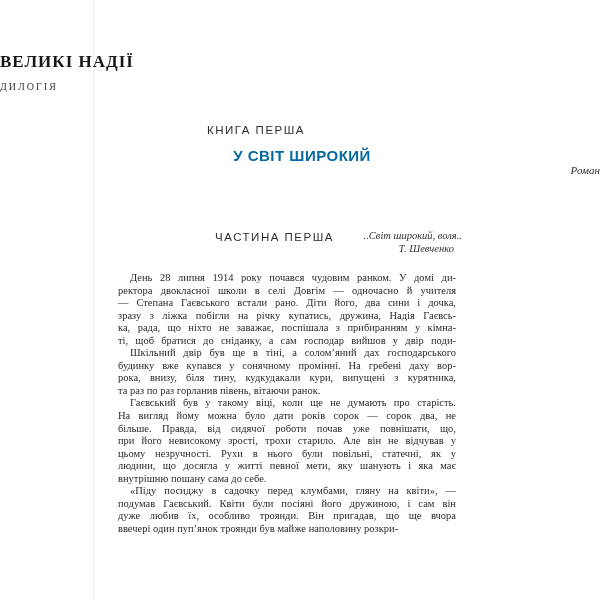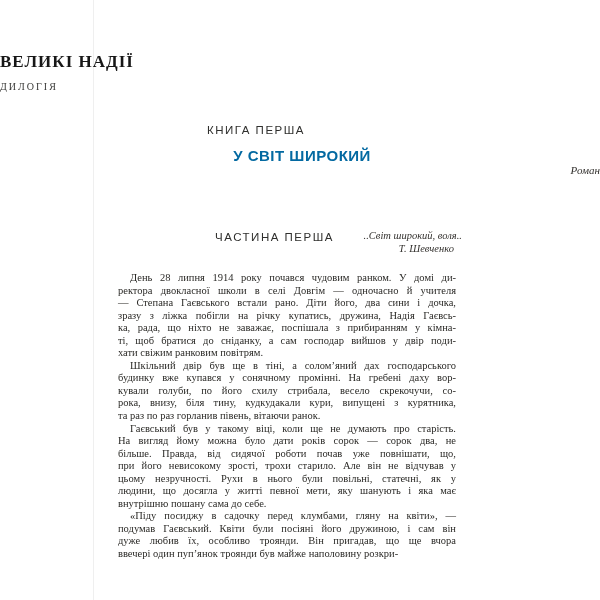--- a/index.html
+++ b/index.html
@@ -106,24 +106,22 @@
 
   <div class="part">ЧАСТИНА ПЕРША</div>
 
   <div class="body-text" id="body-text">
       <div class="line first">День 28 липня 1914 року почався чудовим ранком. У домі ди-</div>
       <div class="line">ректора двокласної школи в селі Довгім — одночасно й учителя</div>
       <div class="line">— Степана Гаєвського встали рано. Діти його, два сини і дочка,</div>
       <div class="line">зразу з ліжка побігли на річку купатись, дружина, Надія Гаєвсь-</div>
       <div class="line">ка, рада, що ніхто не заважає, поспішала з прибиранням у кімна-</div>
       <div class="line">ті, щоб братися до сніданку, а сам господар вийшов у двір поди-</div>
-      <div class="line final">хати свіжим ранковим повітрям.</div>
       <div class="line first">Шкільний двір був ще в тіні, а солом’яний дах господарського</div>
       <div class="line">будинку вже купався у сонячному промінні. На гребені даху вор-</div>
-      <div class="line">кували голуби, по його схилу стрибала, весело скрекочучи, со-</div>
       <div class="line">рока, внизу, біля тину, кудкудакали кури, випущені з курятника,</div>
       <div class="line final">та раз по раз горланив півень, вітаючи ранок.</div>
       <div class="line first">Гаєвський був у такому віці, коли ще не думають про старість.</div>
       <div class="line">На вигляд йому можна було дати років сорок — сорок два, не</div>
       <div class="line">більше. Правда, від сидячої роботи почав уже повнішати, що,</div>
       <div class="line">при його невисокому зрості, трохи старило. Але він не відчував у</div>
       <div class="line">цьому незручності. Рухи в нього були повільні, статечні, як у</div>
       <div class="line">людини, що досягла у житті певної мети, яку шанують і яка має</div>
       <div class="line final">внутрішню пошану сама до себе.</div>
       <div class="line first">«Піду посиджу в садочку перед клумбами, гляну на квіти», —</div>

